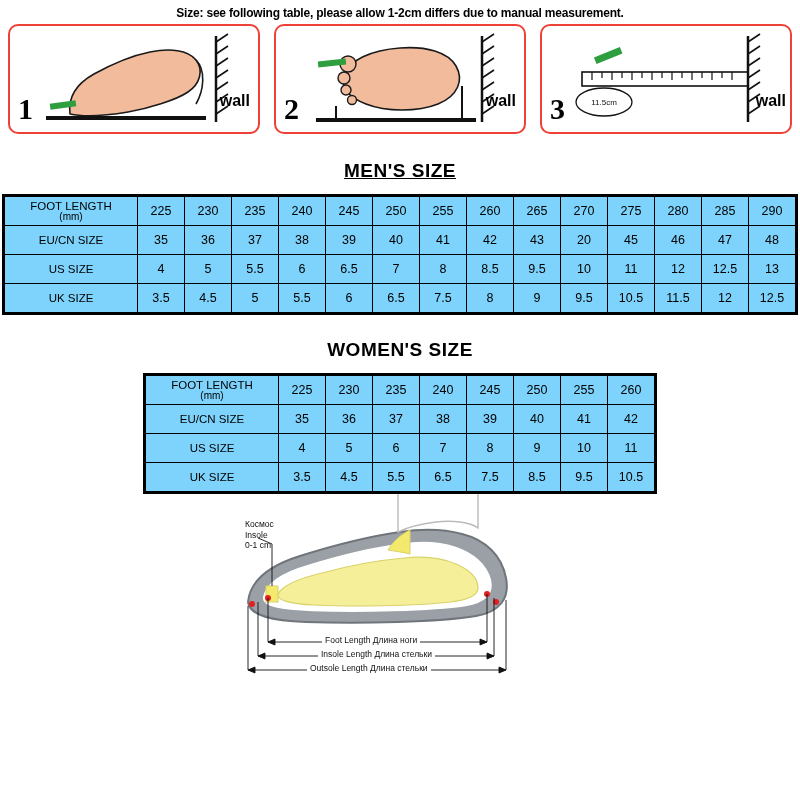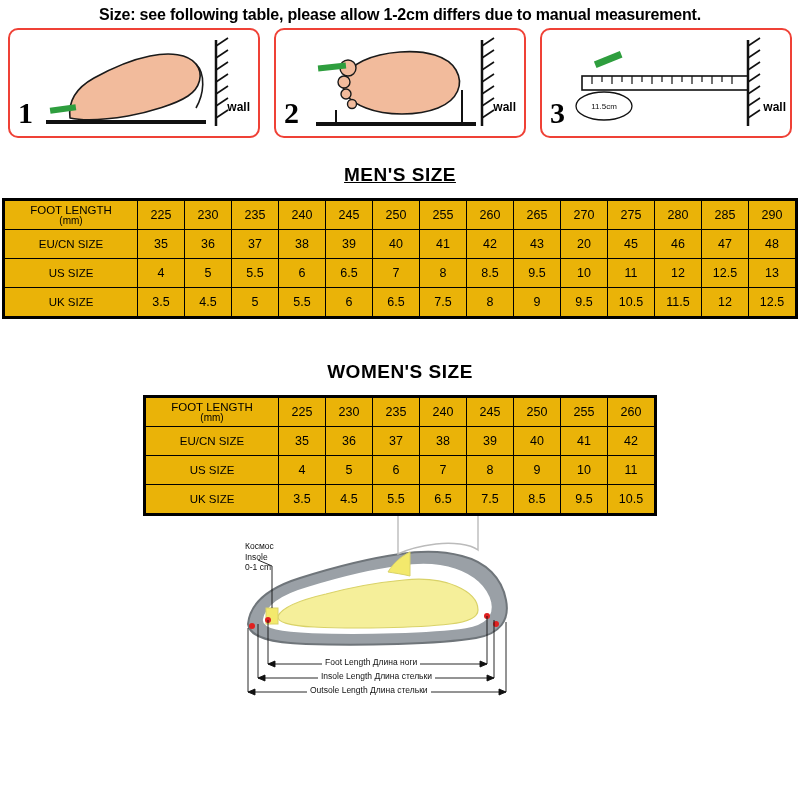--- a/index.html
+++ b/index.html
@@ -11,21 +11,21 @@
     width: 800px;
     height: 800px;
     font-family: "Liberation Sans", sans-serif;
     color: #000;
     overflow: hidden;
     position: relative;
   }
 
   
   .note {
-    font-size: 16px;
+    font-size: 12px;
     font-weight: bold;
     text-align: center;
     padding: 6px 4px 4px 4px;
     letter-spacing: -0.2px;
     white-space: nowrap;
   }
 
   
   .steps {
     display: flex;
@@ -46,42 +46,42 @@
   .step-num {
     position: absolute;
     left: 8px;
     bottom: 6px;
     font-size: 30px;
     font-weight: bold;
     font-family: "Liberation Serif", serif;
   }
   .wall-label {
     position: absolute;
-    font-size: 12px;
+    font-size: 16px;
     font-weight: bold;
     bottom: 22px;
   }
 
   
   .section-title {
     text-align: center;
     font-size: 19px;
     font-weight: bold;
     font-family: "Liberation Sans", sans-serif;
     letter-spacing: 0.5px;
   }
 
   
   .table-wrap {
     display: flex;
     justify-content: center;
   }
   table.size {
     border-collapse: collapse;
-    background: #eab308;
+    background: #7dd3fc;
   }
   table.size td {
     border: 1px solid #000;
     text-align: center;
     font-size: 12.5px;
     font-family: "Liberation Sans", sans-serif;
     padding: 0;
     height: 28px;
     white-space: nowrap;
   }
@@ -308,21 +308,21 @@
       <td>10.5</td>
       <td>11.5</td>
       <td>12</td>
       <td>12.5</td>
     </tr>
   </tbody>
       </table>
   </div>
 </div>
 
-<div class="section-title" style="margin-top:42px;">WOMEN'S SIZE</div>
+<div class="section-title" style="margin-top:24px;">WOMEN'S SIZE</div>
 
 <div class="table-wrap" style="margin-top:12px;">
   <div class="outer-border">
   <table class="size women">
     <tbody>
           <tr>
       <td>
         <span>FOOT LENGTH</span>
         <span class="sub">(mm)</span>
       </td>

